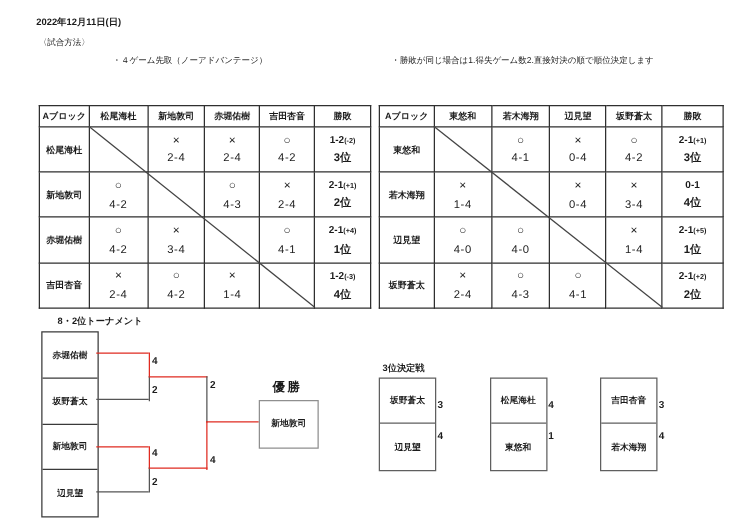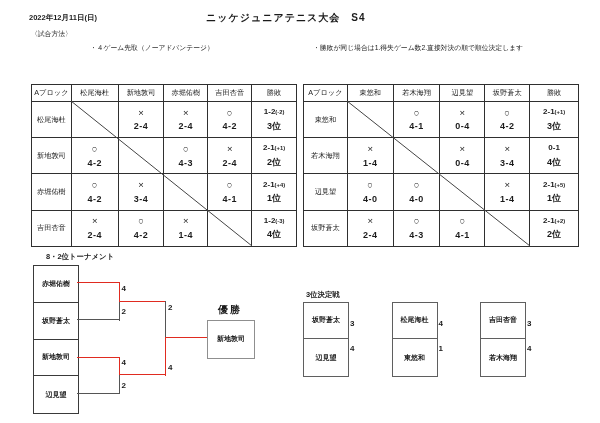--- a/index.html
+++ b/index.html
@@ -14,25 +14,25 @@
   .rule1  { left:90px;  top:43px; font-size:6.8px; }
   .rule2  { left:313px; top:43px; font-size:6.8px; }
 
   
   .tblwrap { position:absolute; top:84px; }
   table.block { border-collapse:collapse; table-layout:fixed; }
   .block th, .block td { border:1px solid #2f2f2f; padding:0; text-align:center;
                          vertical-align:middle; overflow:hidden; }
   .block thead tr { height:17px; }
   .block tbody tr { height:36.2px; }
-  .block th { font-size:7.2px; font-weight:normal; }
+  .block th { font-size:7.2px; font-weight:bold; }
   .cellin { display:flex; flex-direction:column; justify-content:space-evenly;
             align-items:center; height:34px; }
   .mk { font-size:9.5px; line-height:1; }
-  .sc { font-size:9px; font-weight:bold; line-height:1; letter-spacing:0.5px; }
+  .sc { font-size:9px; font-weight:normal; line-height:1; letter-spacing:0.5px; }
   .r1 { font-size:8px; font-weight:bold; line-height:1; }
   .diff { font-size:5.8px; font-weight:bold; }
   .r2 { font-size:9px; font-weight:bold; line-height:1; }
   .diagsvg { position:absolute; left:0; top:0; pointer-events:none; }
 
   
   .sec-title { font-size:7.4px; font-weight:bold; }
   .bbox { border:1px solid #3a3a3a; }
   .bcell { box-sizing:border-box; height:36.75px; display:flex; align-items:center;
            justify-content:center; font-size:7px; font-weight:bold; }
@@ -50,21 +50,20 @@
   .tp-cell { box-sizing:border-box; height:36.75px; display:flex; align-items:center;
              justify-content:center; font-size:7px; font-weight:bold; }
   .tp-cell.divline { border-bottom:1px solid #5f5f5f; }
 </style>
 </head>
 <body>
 
 <div class="canvas">
 
   <div class="abs date">2022年12月11日(日)</div>
-  <div class="abs title">ニッケジュニアテニス大会　S4</div>
   <div class="abs method">〈試合方法〉</div>
   <div class="abs rule1">・４ゲーム先取（ノーアドバンテージ）</div>
   <div class="abs rule2">・勝敗が同じ場合は1.得失ゲーム数2.直接対決の順で順位決定します</div>
 
   <div class="tblwrap" style="left:31px; width:266px; height:162px;">
     <table class="block">
       <colgroup>
           <col style="width:40px">
           <col style="width:47px">
           <col style="width:46px">

